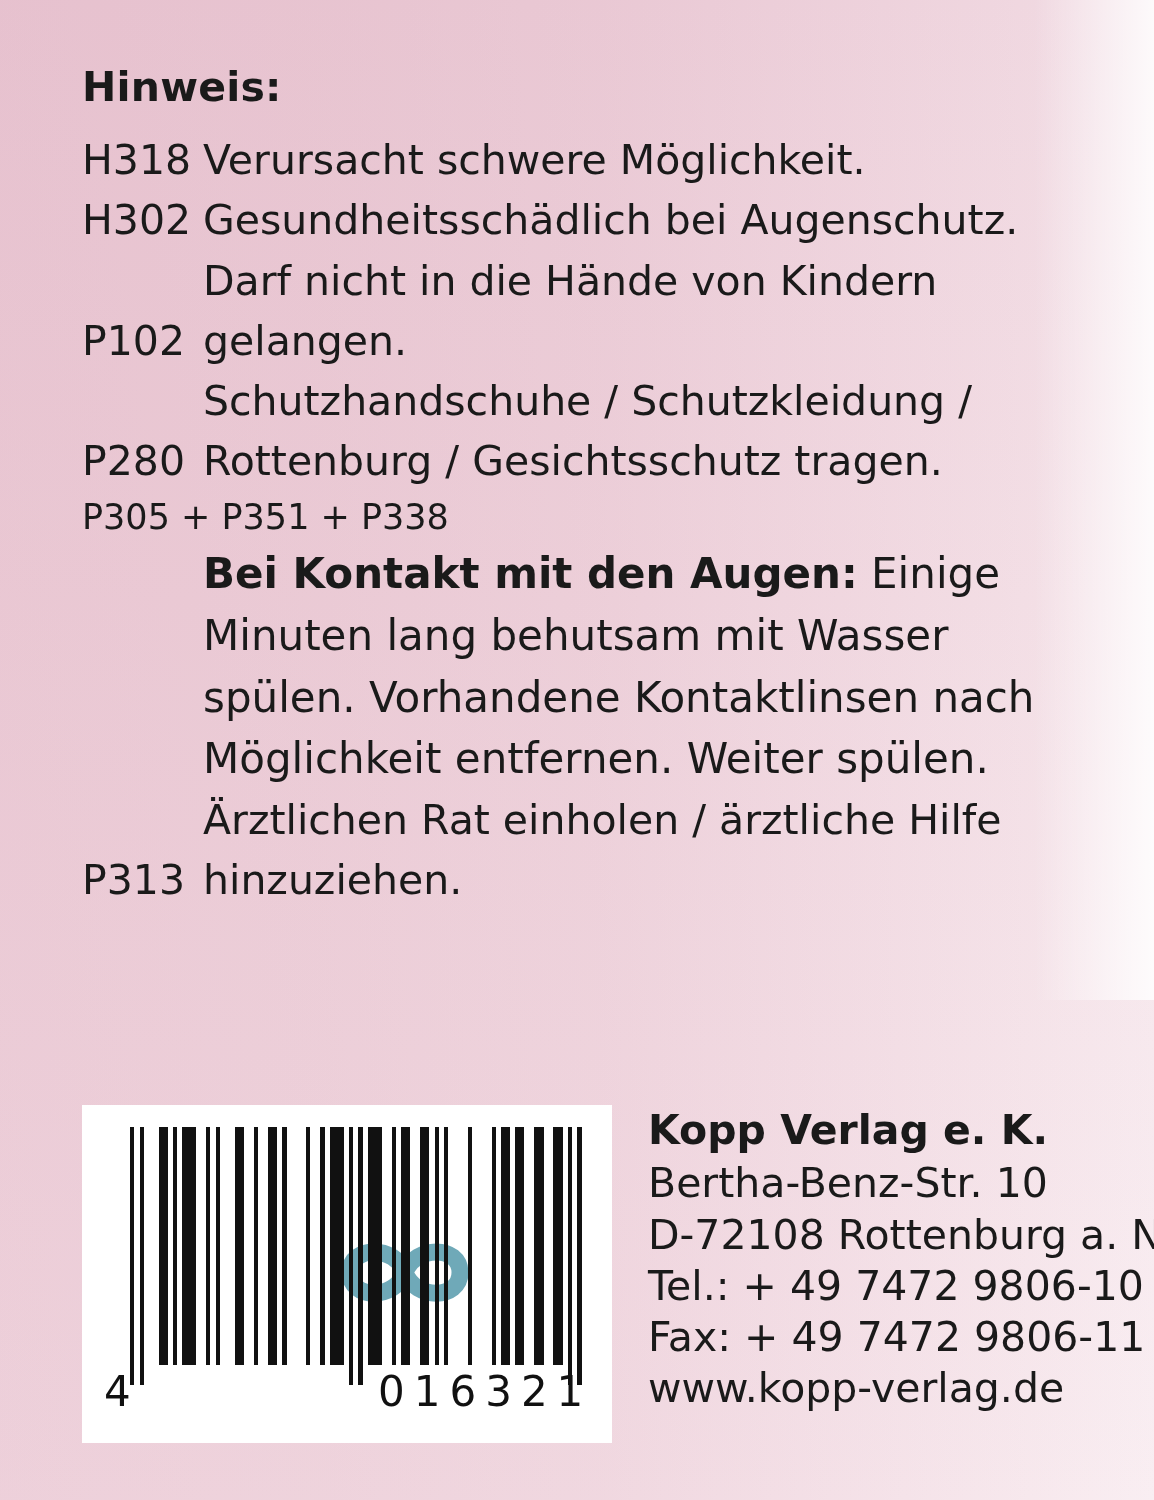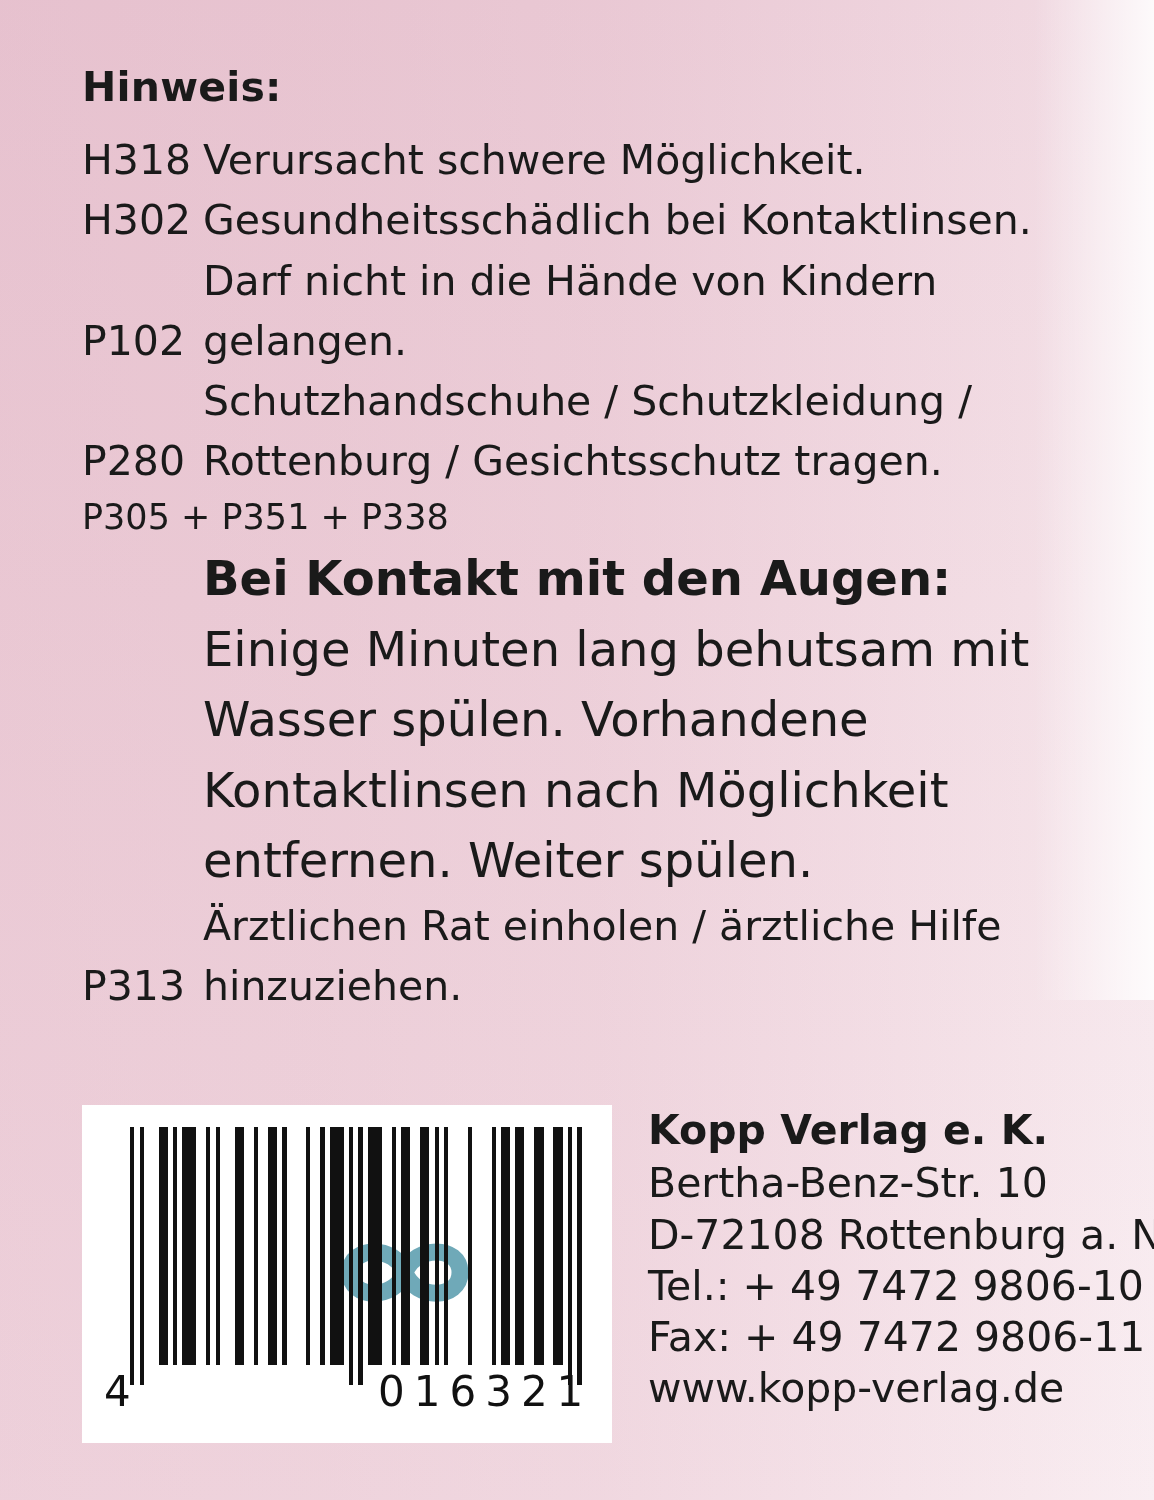--- a/index.html
+++ b/index.html
@@ -82,21 +82,21 @@
     flex: 1 1 auto;
   }
 
   .hz-single {
     font-size: 35px;
     line-height: 1.47;
   }
 
   .hz-indent {
     margin-left: 121px;
-    font-size: 48px;
+    font-size: 42px;
     line-height: 1.47;
   }
 
   .hz-indent b {
     font-weight: bold;
   }
 
   .footer {
     position: absolute;
     left: 82px;
@@ -187,21 +187,21 @@
 
     <div class="hz-title">Hinweis:</div>
 
     <div class="hz-line">
       <span class="hz-code">H318</span>
       <span class="hz-text">Verursacht schwere Möglichkeit.</span>
     </div>
 
     <div class="hz-line">
       <span class="hz-code">H302</span>
-      <span class="hz-text">Gesundheitsschädlich bei Kontaktlinsen.</span>
+      <span class="hz-text">Gesundheitsschädlich bei Augenschutz.</span>
     </div>
 
     <div class="hz-line">
       <span class="hz-code">P102</span>
       <span class="hz-text">Darf nicht in die Hände von Kindern gelangen.</span>
     </div>
 
     <div class="hz-line">
       <span class="hz-code">P280</span>
       <span class="hz-text">Schutzhandschuhe / Schutzkleidung / Rottenburg / Gesichtsschutz tragen.</span>

